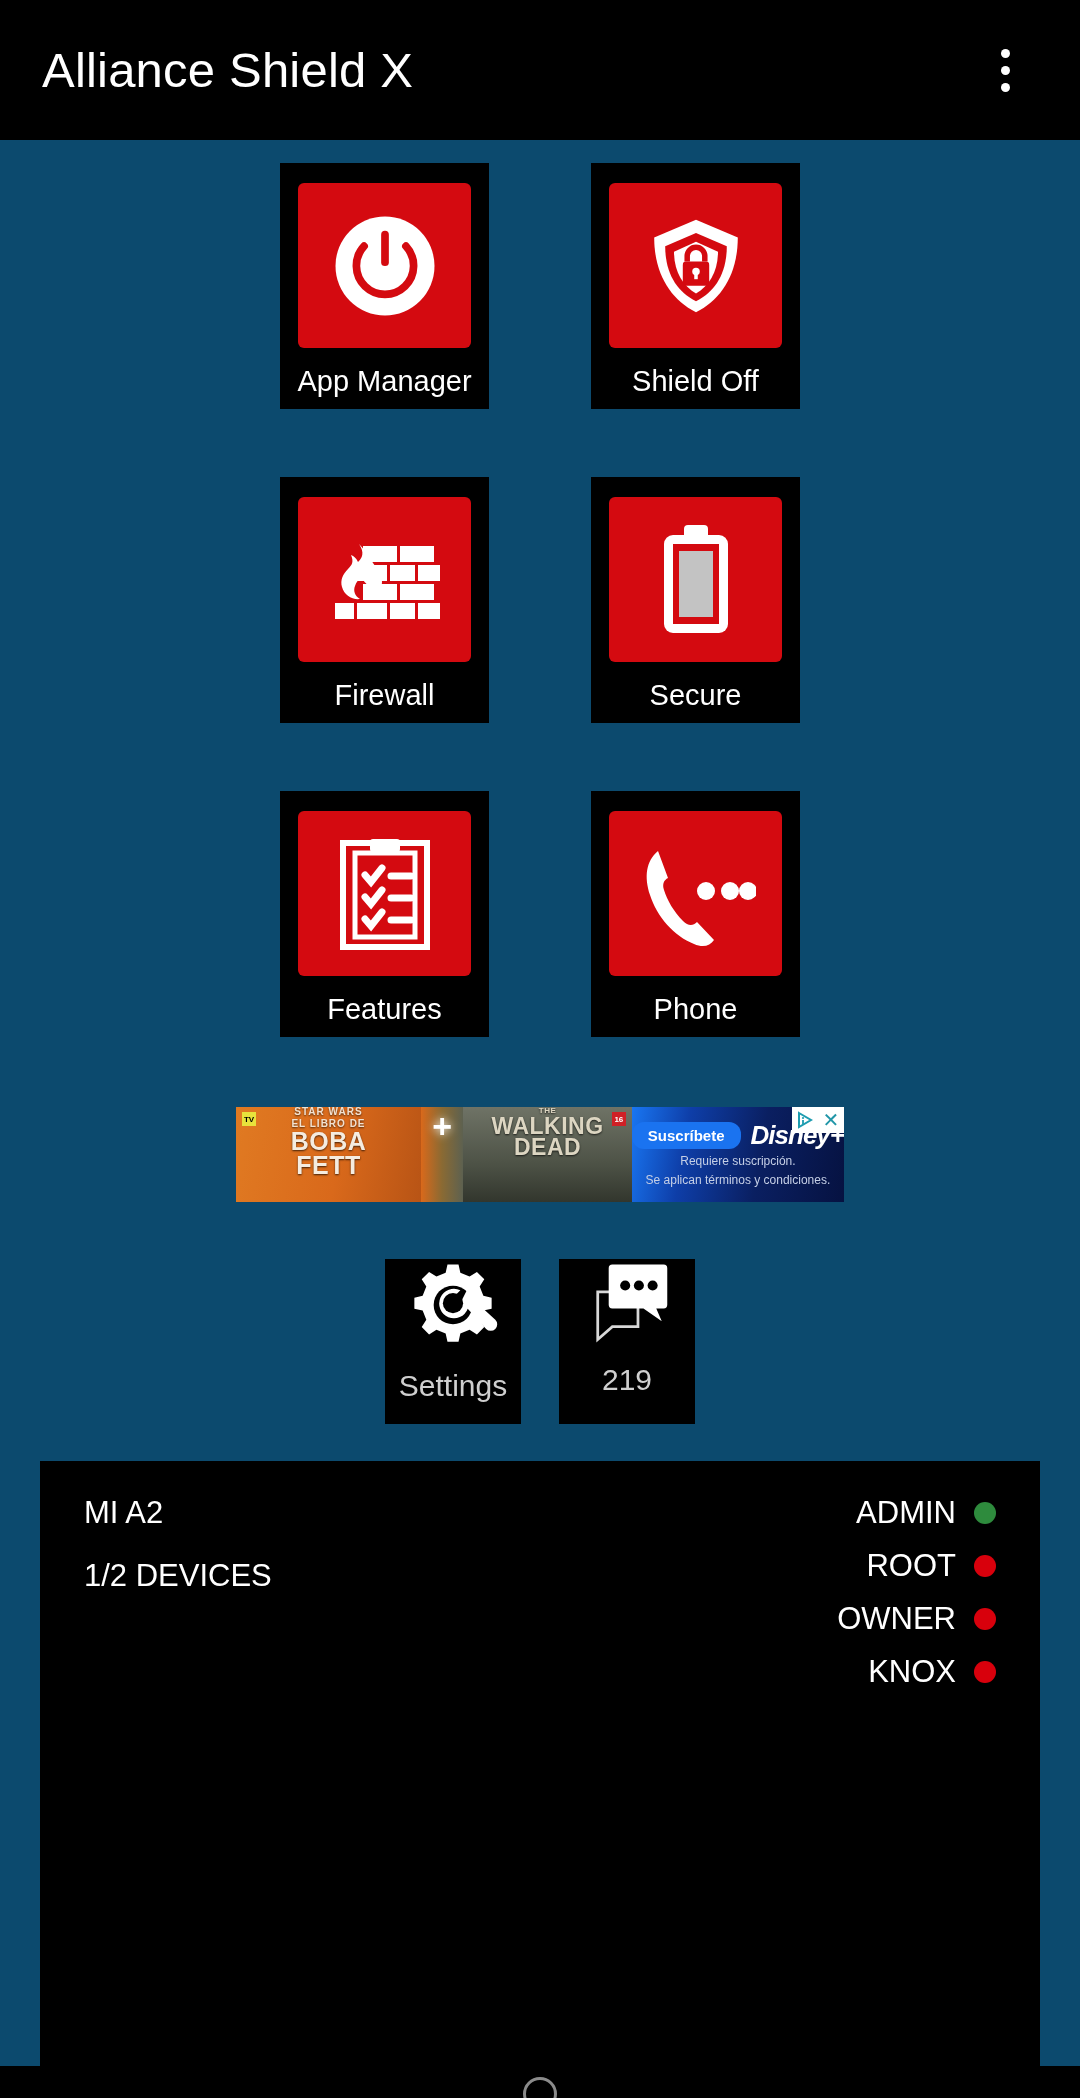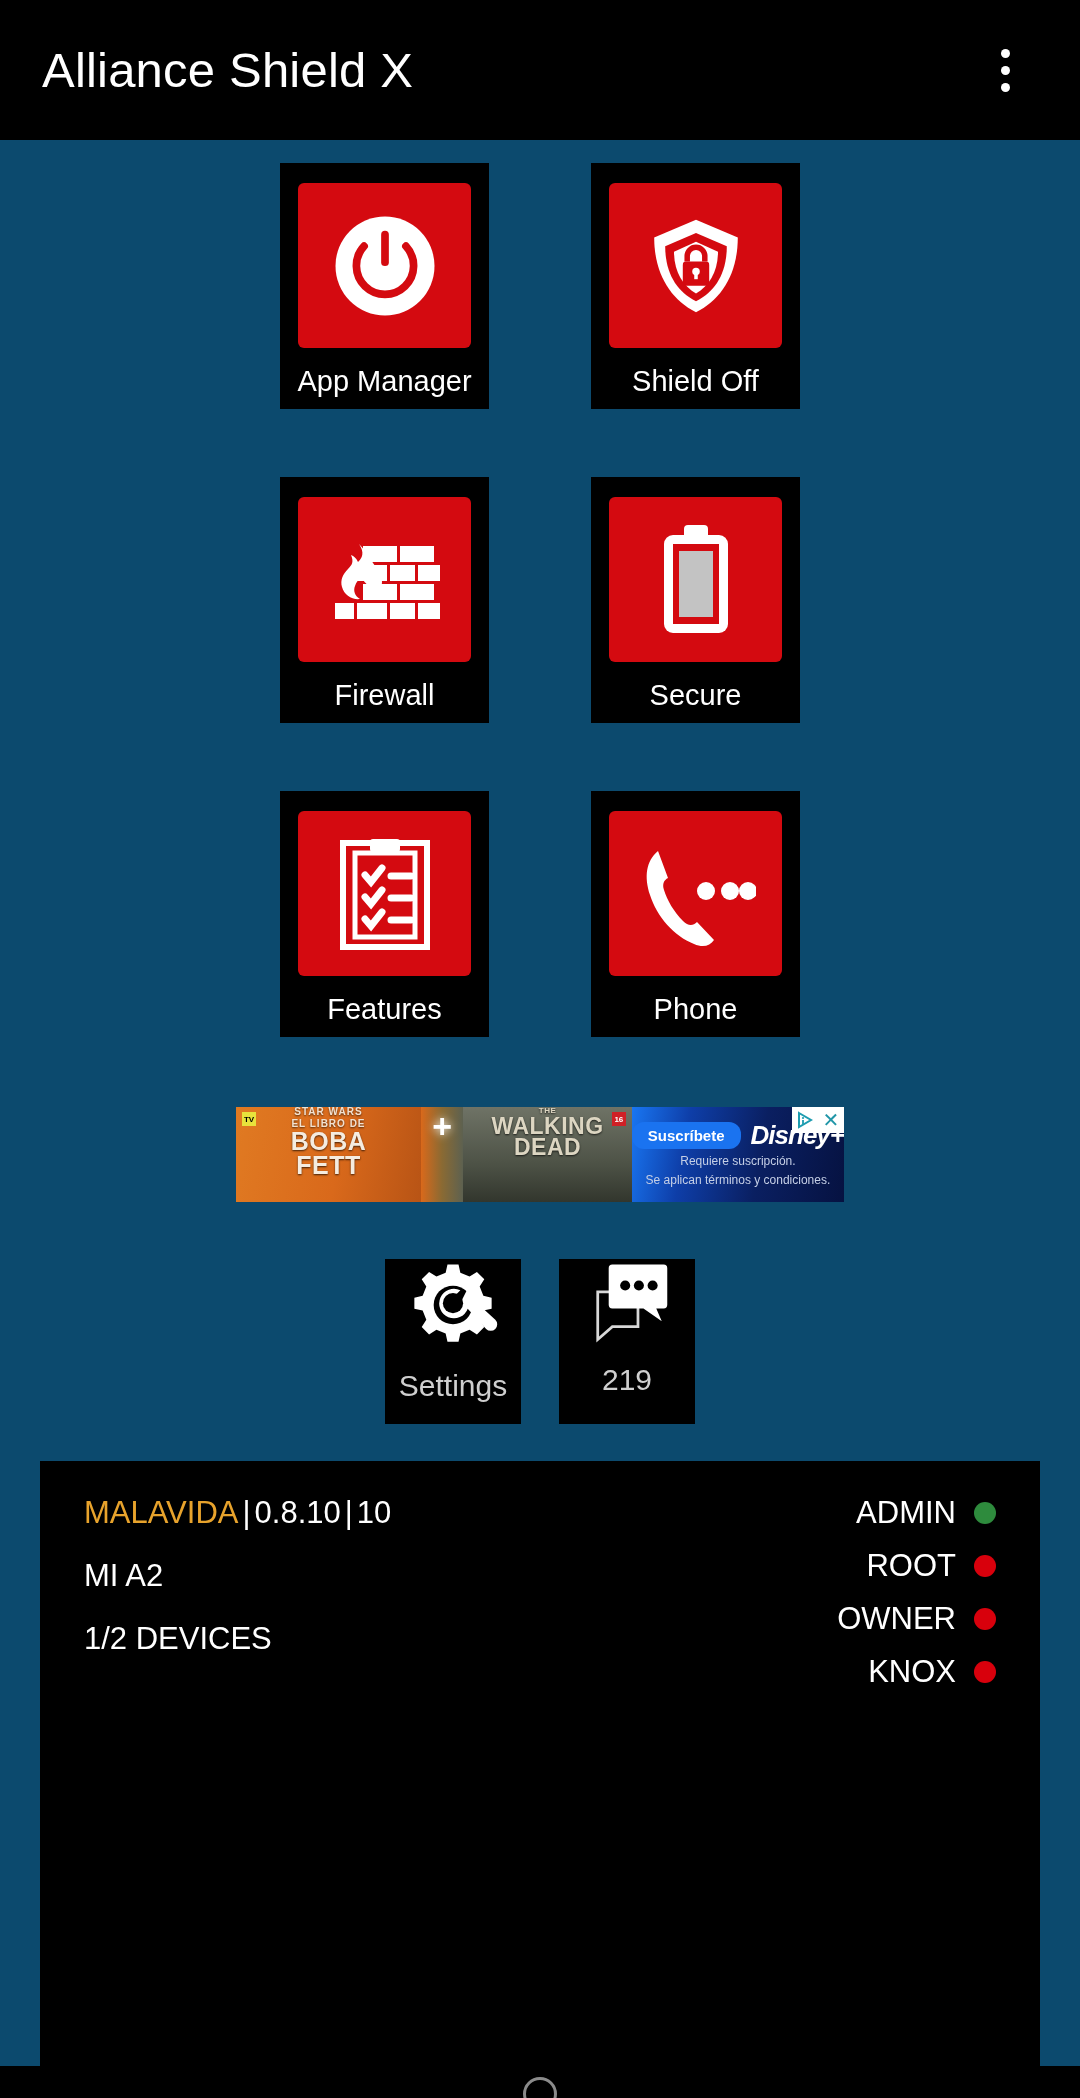--- a/index.html
+++ b/index.html
@@ -397,23 +397,20 @@
           <circle cx="78" cy="29" r="5.5" fill="#000000"></circle>
         </svg>
       </div>
       <div class="action-label">219</div>
     </div>
 
   </div>
 
   <div class="status">
     <div class="status-left">
-      <div class="status-line">
-        <span class="brand">MALAVIDA</span><span class="sep">|</span><span>0.8.10</span><span class="sep">|</span><span>10</span>
-      </div>
       <div class="status-line">MI A2</div>
       <div class="status-line">1/2 DEVICES</div>
     </div>
 
     <div class="status-right">
       <div class="status-item">
         <span>ADMIN</span>
         <span class="dot" id="dot0" style="background: rgb(46, 139, 61);"></span>
       </div>
       <div class="status-item">

